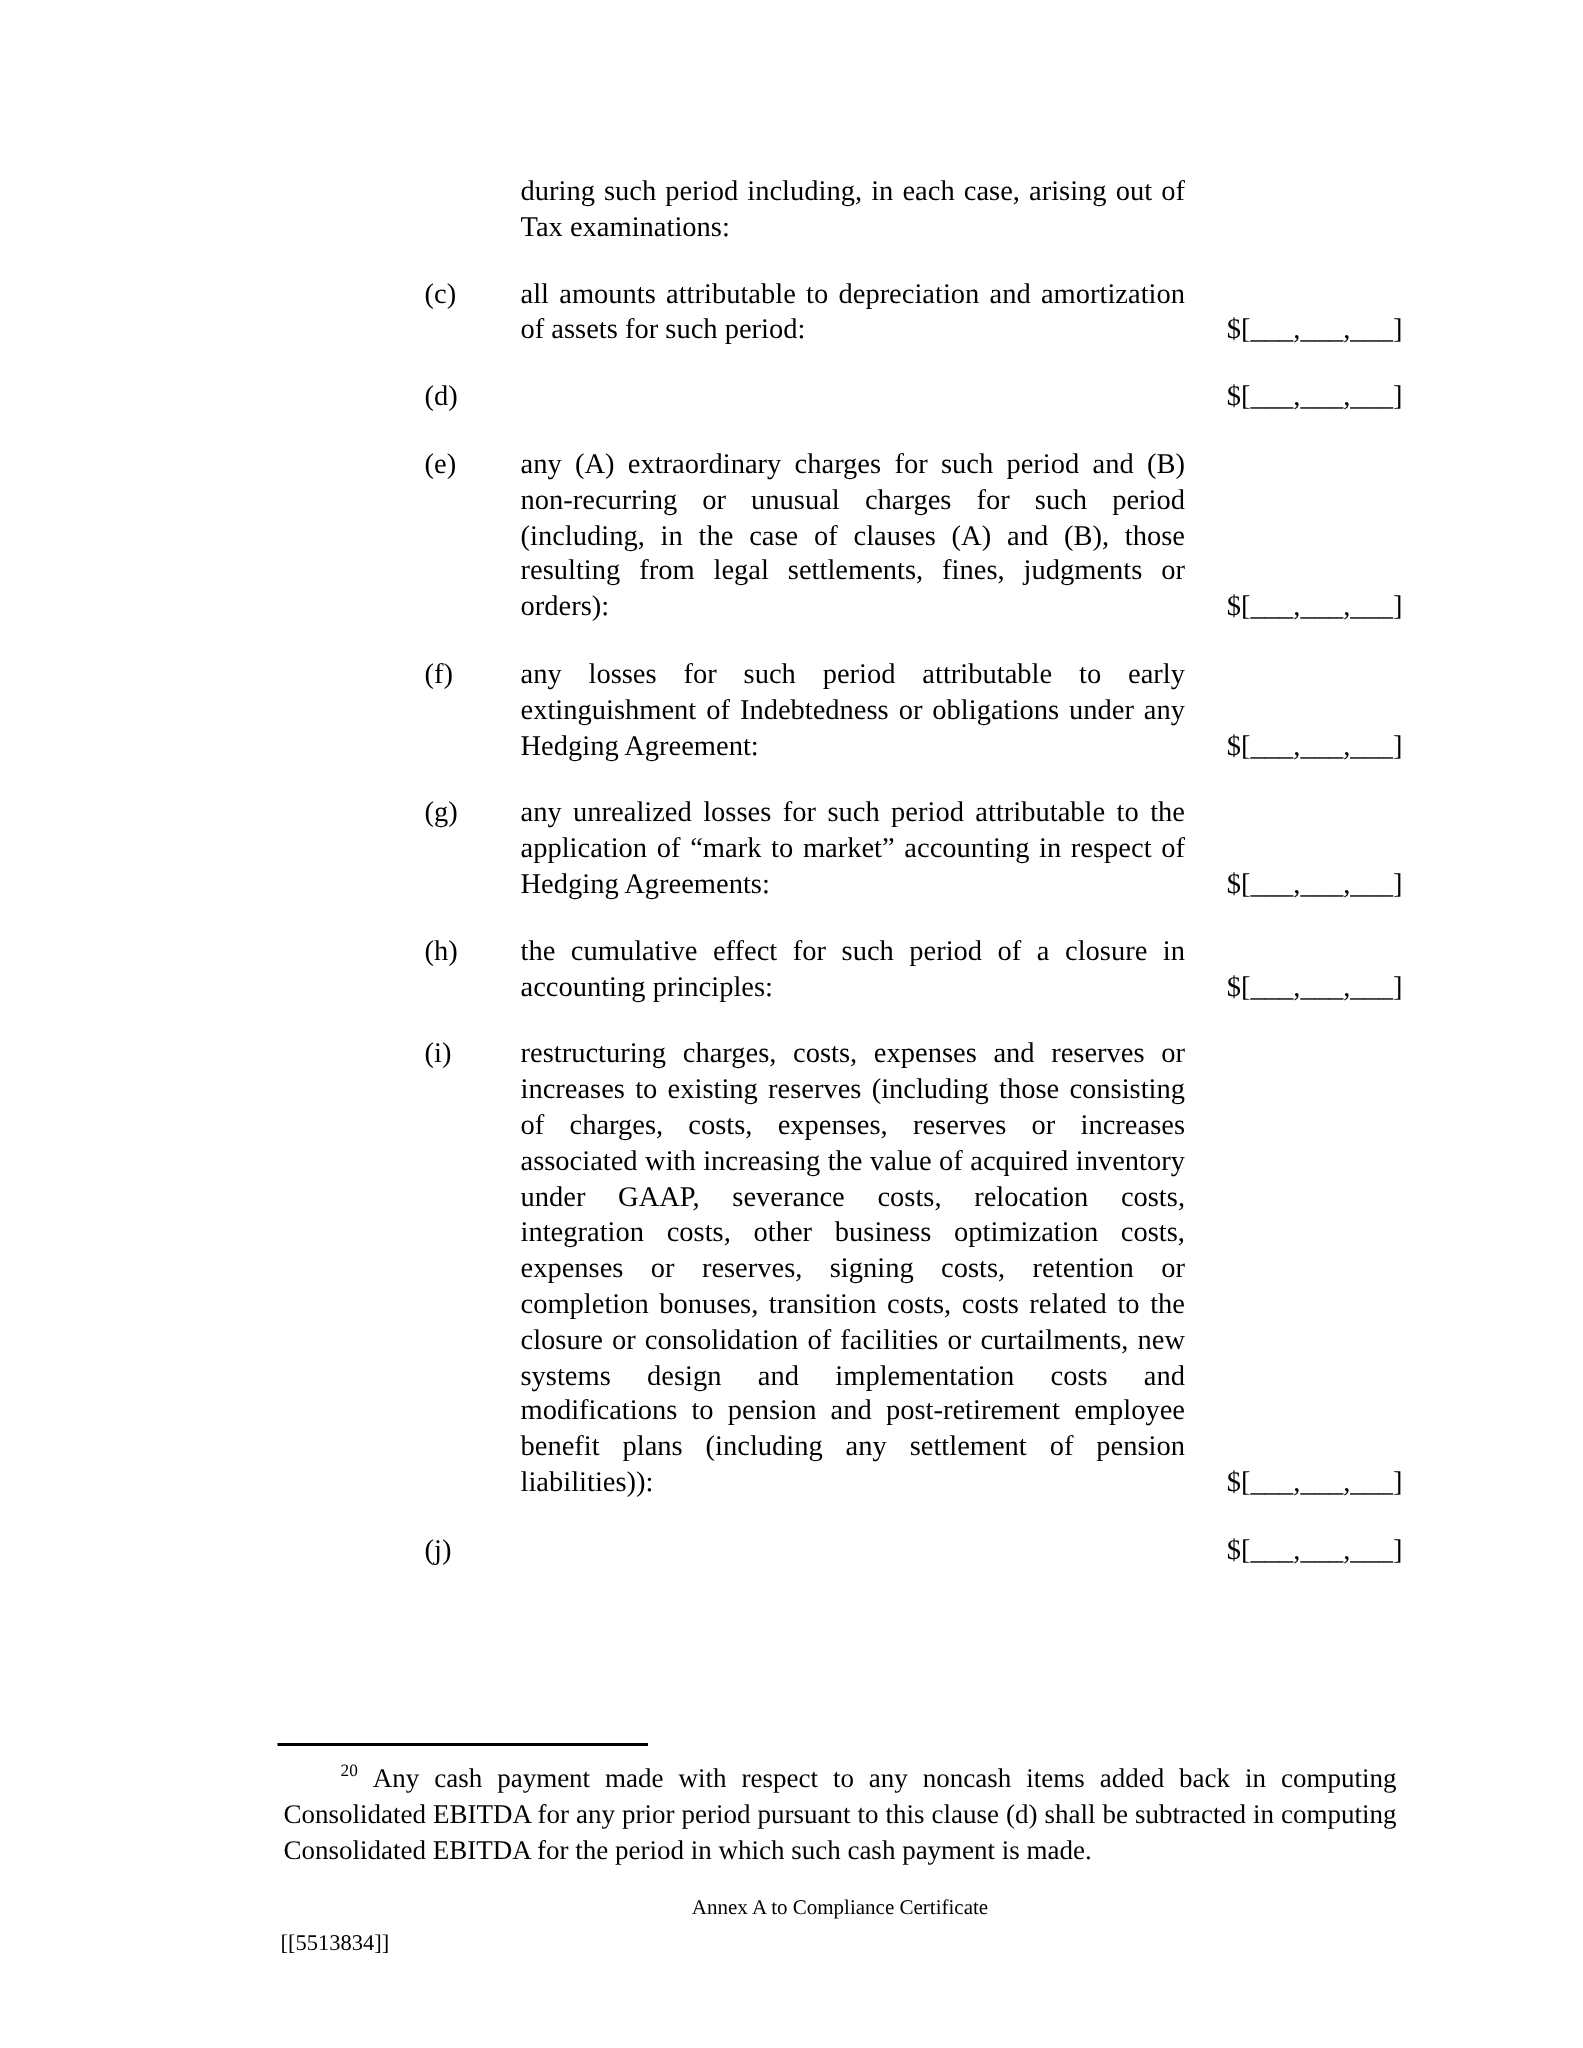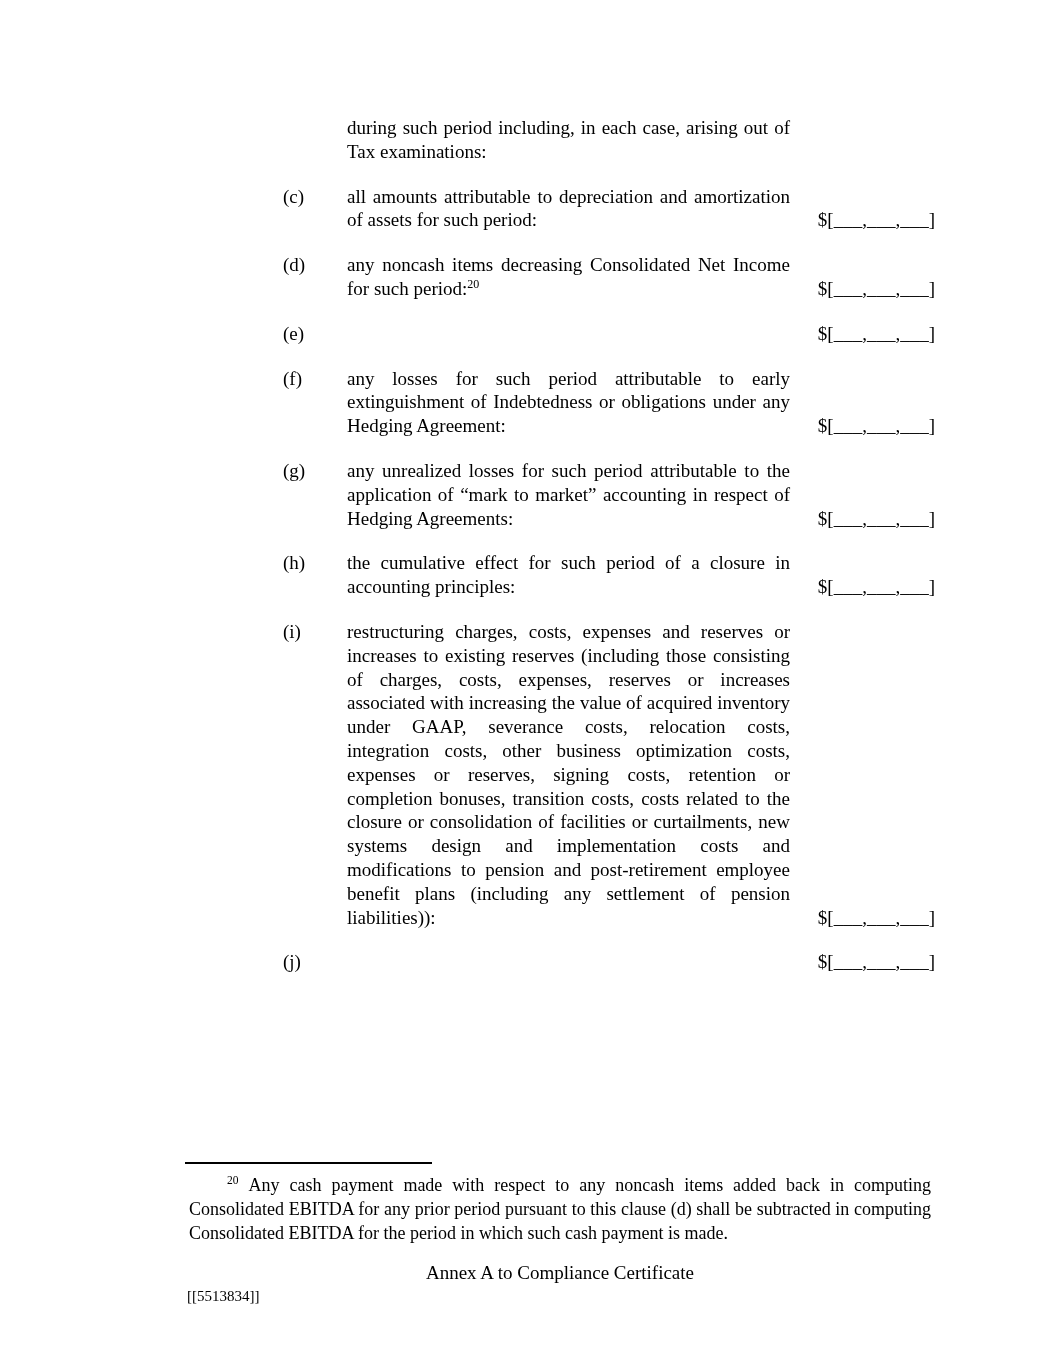--- a/index.html
+++ b/index.html
@@ -83,21 +83,21 @@
     line-height: 0;
     vertical-align: super;
     margin-right: 10px;
   }
   .footer-annex {
     position: absolute;
     left: 185px;
     top: 1261px;
     width: 750px;
     text-align: center;
-    font-size: 19px;
+    font-size: 14px;
     line-height: 24px;
   }
   .footer-docid {
     position: absolute;
     left: 187px;
     top: 1287px;
     font-size: 15px;
     line-height: 18px;
   }
 </style>
@@ -111,26 +111,26 @@
 
     <div id="clauses">
   <div class="clause">
     <div class="letter-col">(c)</div>
     <div class="body-col"><span>all amounts attributable to depreciation and amortization of assets for such period:</span><sup class="fn-ref"></sup></div>
     <div class="amount-col">$[___,___,___]</div>
   </div>
 
   <div class="clause">
     <div class="letter-col">(d)</div>
-    <div class="body-col"><span>any noncash items decreasing Consolidated Net Income for such period:</span><sup class="fn-ref">20</sup></div>
     <div class="amount-col">$[___,___,___]</div>
   </div>
 
   <div class="clause">
     <div class="letter-col">(e)</div>
+    <div class="body-col"><span>any (A) extraordinary charges for such period and (B) non-recurring or unusual charges for such period (including, in the case of clauses (A) and (B), those resulting from legal settlements, fines, judgments or orders):</span><sup class="fn-ref"></sup></div>
     <div class="amount-col">$[___,___,___]</div>
   </div>
 
   <div class="clause">
     <div class="letter-col">(f)</div>
     <div class="body-col"><span>any losses for such period attributable to early extinguishment of Indebtedness or obligations under any Hedging Agreement:</span><sup class="fn-ref"></sup></div>
     <div class="amount-col">$[___,___,___]</div>
   </div>
 
   <div class="clause">

